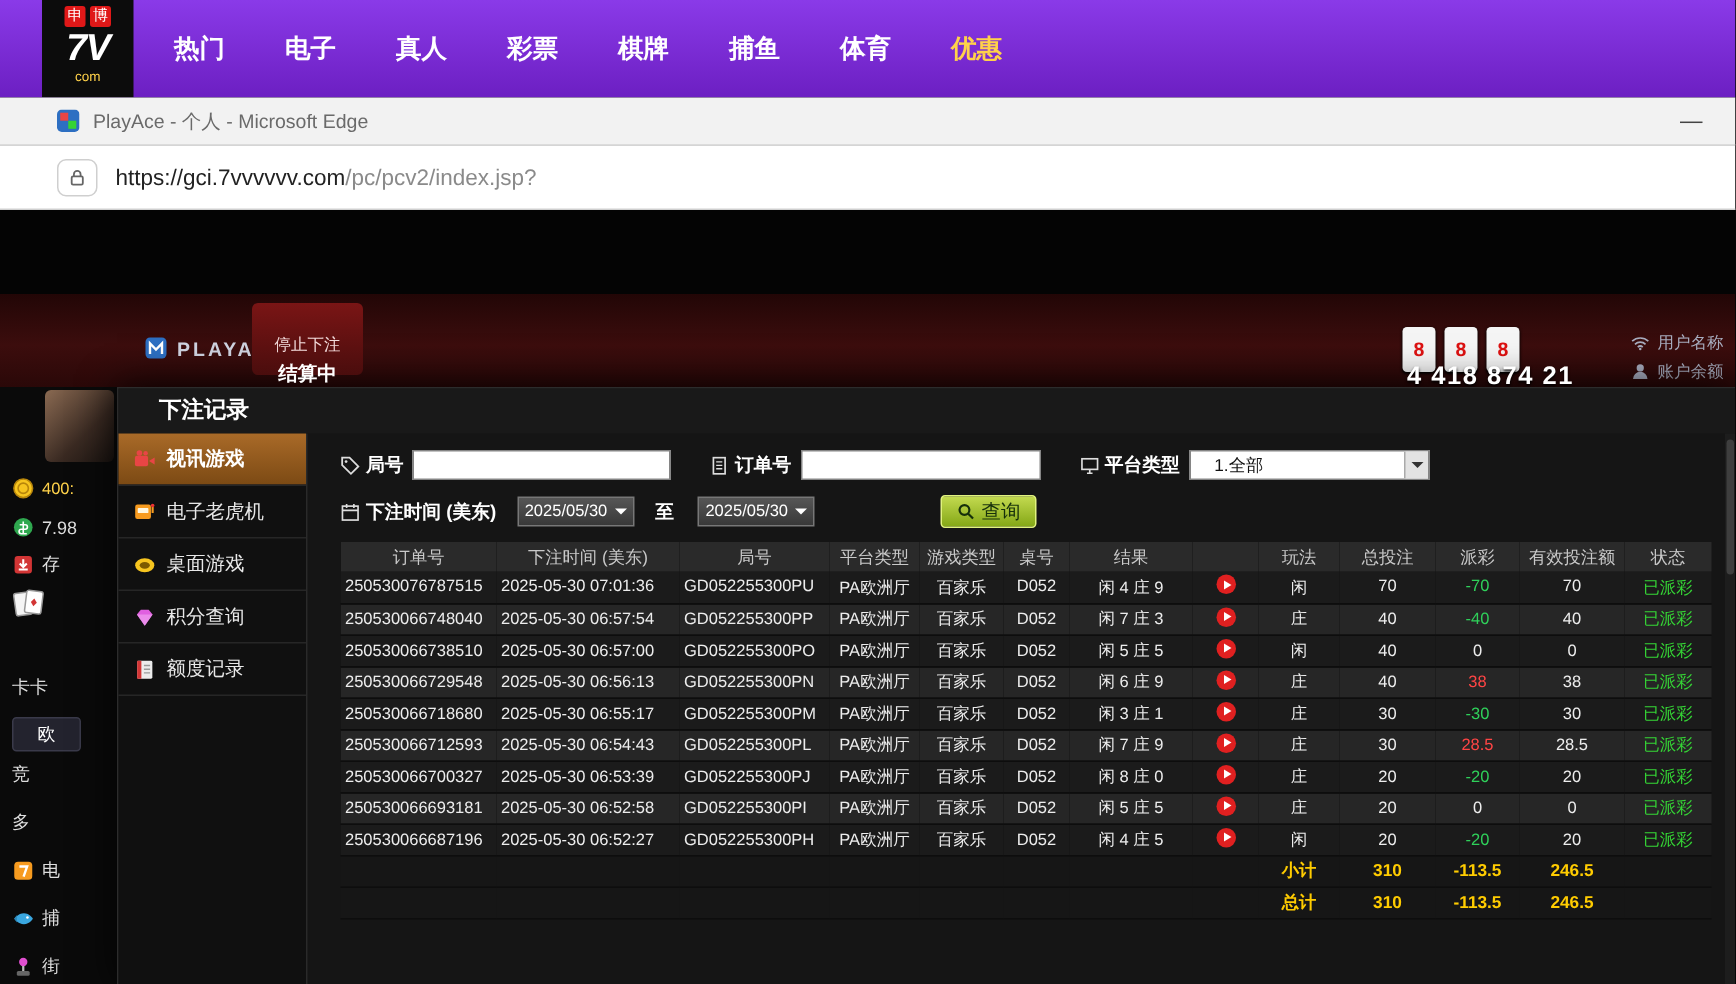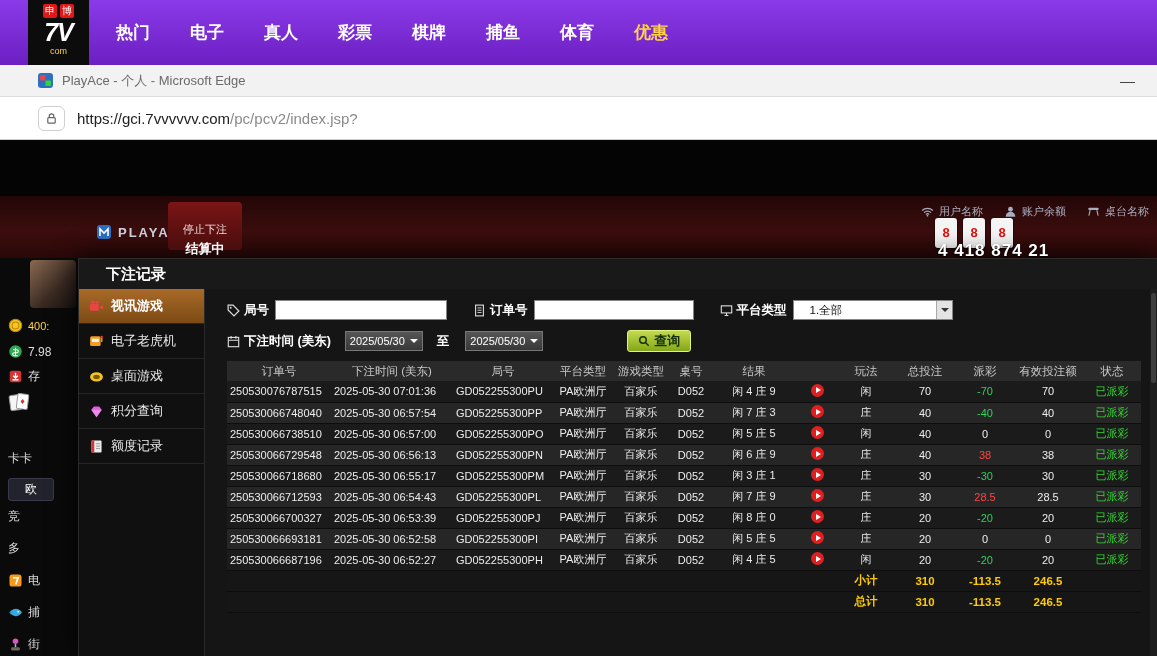--- a/index.html
+++ b/index.html
@@ -35,21 +35,21 @@
 .page{position:absolute;left:0;top:140px;width:100%;height:516px;background:#040404;overflow:hidden}
 .band{position:absolute;left:0;top:56px;width:100%;height:62px;background:linear-gradient(180deg,#220606 0%,#3c0d0d 55%,#2a0808 100%);overflow:hidden}
 .pa-logo{position:absolute;left:96px;top:28px;display:flex;align-items:center;gap:6px;color:#cfd3e0;font-size:13px;letter-spacing:2px;font-weight:bold}
 .pam{width:16px;height:16px}
 .stopbet{position:absolute;left:168px;top:6px;width:74px;height:48px;background:linear-gradient(180deg,#7a1515,#4a0d0d);border-radius:4px;color:#fff;text-align:center;padding-top:20px;z-index:2}
 .sb1{font-size:11px;color:#f2dada}
 .sb2{font-size:13px;font-weight:bold;margin-top:3px}
 .cards{position:absolute;left:935px;top:22px;display:flex;gap:6px}
 .card{width:22px;height:30px;background:#f5f5f5;border-radius:3px;color:#d11;font-size:13px;font-weight:bold;text-align:center;line-height:30px;box-shadow:0 1px 2px #000}
 .counter{position:absolute;left:938px;top:45px;color:#fff;font-size:17px;font-weight:bold;letter-spacing:1px;z-index:3;text-shadow:0 1px 2px #000}
-.acct{position:absolute;right:8px;top:8px;display:flex;flex-direction:row;gap:21px}
+.acct{position:absolute;right:8px;top:25px;display:flex;flex-direction:column;gap:4px}
 .info-row{display:flex;align-items:center;gap:5px;color:#a8adbf;font-size:11px}
 
 
 .strip{position:absolute;left:0;top:118px;width:78px;height:398px;background:#0a0a0a;overflow:hidden}
 .avatar{position:absolute;left:30px;top:2px;width:46px;height:48px;border-radius:4px;background:linear-gradient(135deg,#8a6a52,#3a2a22 60%,#191310);cursor:pointer}
 .strip-item{position:absolute;left:8px;display:flex;align-items:center;gap:5px;font-size:12px;color:#ddd;cursor:pointer;white-space:nowrap}
 .strip-item .icn{width:15px;height:15px}
 .strip-item .icn.big{width:22px;height:26px}
 .tone-gold span{color:#ffd24a;font-size:11px}
 .tone-boxed span{background:#23232e;border:1px solid #3a3a4a;border-radius:3px;padding:2px 16px;color:#fff}
@@ -68,21 +68,21 @@
 .fin{height:20px;border:1px solid #858585;background:#fff;font-size:12px;padding:0 4px;color:#222}
 .w170{width:172px}.w160{width:160px}
 .gap{margin-left:26px}
 .fselect{width:160px;height:20px;background:#fff;border:1px solid #858585;display:flex;align-items:center;cursor:pointer}
 .sel-text{flex:1;font-size:11.5px;color:#111;padding-left:16px}
 .sel-arrow{width:16px;height:18px;background:#e3e3e3;border-left:1px solid #aaa;position:relative}
 .sel-arrow::after{content:"";position:absolute;left:4px;top:7px;border:4px solid transparent;border-top-color:#333}
 .datebtn{height:20px;min-width:78px;background:linear-gradient(180deg,#565656,#383838);border:1px solid #777;color:#fff;font-size:11px;display:flex;align-items:center;justify-content:center;gap:5px;cursor:pointer;margin-left:8px}
 .darr{display:inline-block;width:0;height:0;border:4px solid transparent;border-top-color:#fff;margin-top:4px}
 .tolabel{color:#fff;font-size:12.5px;font-weight:bold;margin:0 8px 0 14px}
-.searchbtn{margin-left:84px;height:22px;padding:0 10px;display:flex;align-items:center;gap:4px;background:linear-gradient(180deg,var(--search-btn-top),var(--search-btn-bottom));border:1px solid #e1f37e;border-radius:3px;color:#16300b;font-size:13px;font-weight:bold;cursor:pointer}
+.searchbtn{margin-left:84px;height:22px;padding:0 10px;display:flex;align-items:center;gap:4px;background:linear-gradient(180deg,var(--search-btn-top),var(--search-btn-bottom));border:1px solid #e1f37e;border-radius:3px;color:#16300b;font-size:13px;font-weight:normal;cursor:pointer}
 .icn.s{width:12px;height:12px}
 
 
 .btable{border-collapse:collapse;table-layout:fixed;width:914px;margin-top:3px;font-size:11px}
 .btable th{height:20px;background:#2a2a2a;color:#c9c9c9;font-weight:normal;font-size:11.5px;overflow:hidden;white-space:nowrap}
 .btable td{height:21px;text-align:center;color:#ededed;border-bottom:1px solid #0d0d0d;overflow:hidden;white-space:nowrap}
 .btable td.left{text-align:left;padding-left:3px}
 .btable tbody tr{background:#1b1b1b}
 .btable tbody tr.alt{background:#262626}
 .btable td.neg{color:var(--loss-green)}

